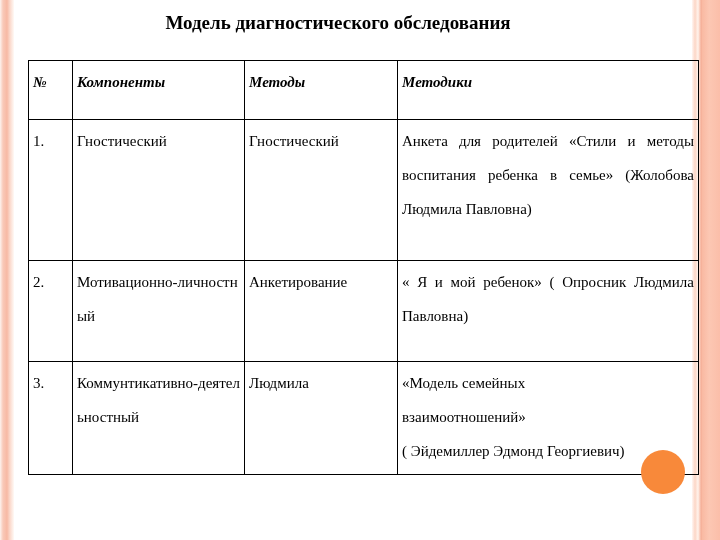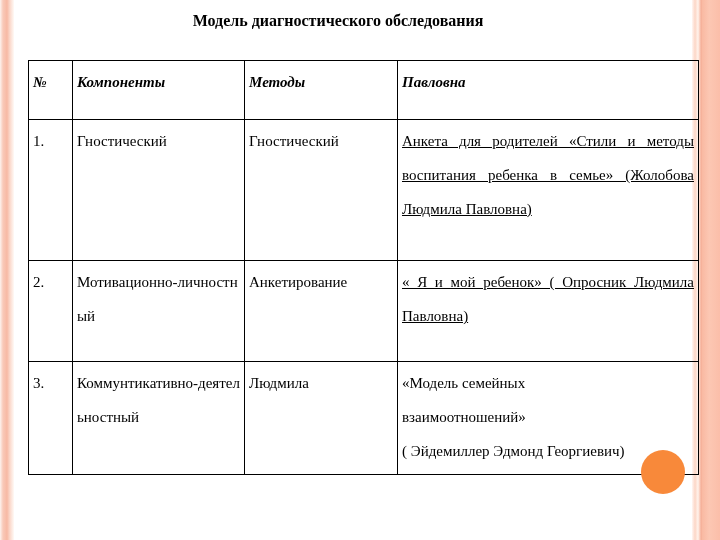--- a/index.html
+++ b/index.html
@@ -16,35 +16,35 @@
   .frame-right-inner {
     position:absolute; left:692px; top:0; width:10px; height:540px;
     background:linear-gradient(to right,#fff6f2 0px,#fcd6c6 3px,#fff3ec 6px,#f6b29b 9px);
   }
   .frame-right {
     position:absolute; left:702px; top:0; width:18px; height:540px;
     background:linear-gradient(to right,#f9b9a2,#fcc7b3 40%,#fbbea9);
   }
   .title {
     position:absolute; left:0; top:12px; width:676px; text-align:center;
-    font-size:16px; font-weight:bold;
+    font-size:19px; font-weight:bold;
   }
   table {
     position:absolute; left:28px; top:60px; width:670px;
     border-collapse:collapse; table-layout:fixed;
   }
   td {
     border:1px solid #000; vertical-align:top;
     font-size:15px; line-height:34px; padding:4px 4px 0 4px;
   }
   tr.head td { font-style:italic; font-weight:bold; height:54px; padding-top:4px; }
   tr.r1 td { height:136px; }
   tr.r2 td { height:96px; }
   tr.r3 td { height:108px; }
-  .just { text-align:justify; text-align-last:left;text-decoration:underline; }
+  .just { text-align:justify; text-align-last:left; }
   .dot {
     position:absolute; left:641px; top:450px; width:44px; height:44px;
     border-radius:50%; background:#f8893a;
   }
 </style>
 </head>
 <body>
 
 <div class="frame-left"></div>
 <div class="frame-right-inner"></div>
@@ -57,21 +57,21 @@
     <col style="width:44px">
     <col style="width:172px">
     <col style="width:153px">
     <col style="width:301px">
   </colgroup>
   <tbody>
       <tr class="head">
     <td>№</td>
     <td>Компоненты</td>
     <td>Методы</td>
-    <td>Павловна</td>
+    <td>Методики</td>
   </tr>
   <tr class="r1">
     <td>1.</td>
     <td>Гностический</td>
     <td>Гностический</td>
     <td class="just">Анкета для родителей «Стили и методы воспитания ребенка в семье» (Жолобова Людмила Павловна)</td>
   </tr>
   <tr class="r2">
     <td>2.</td>
     <td style="word-break:break-all">Мотивационно-личностный</td>

